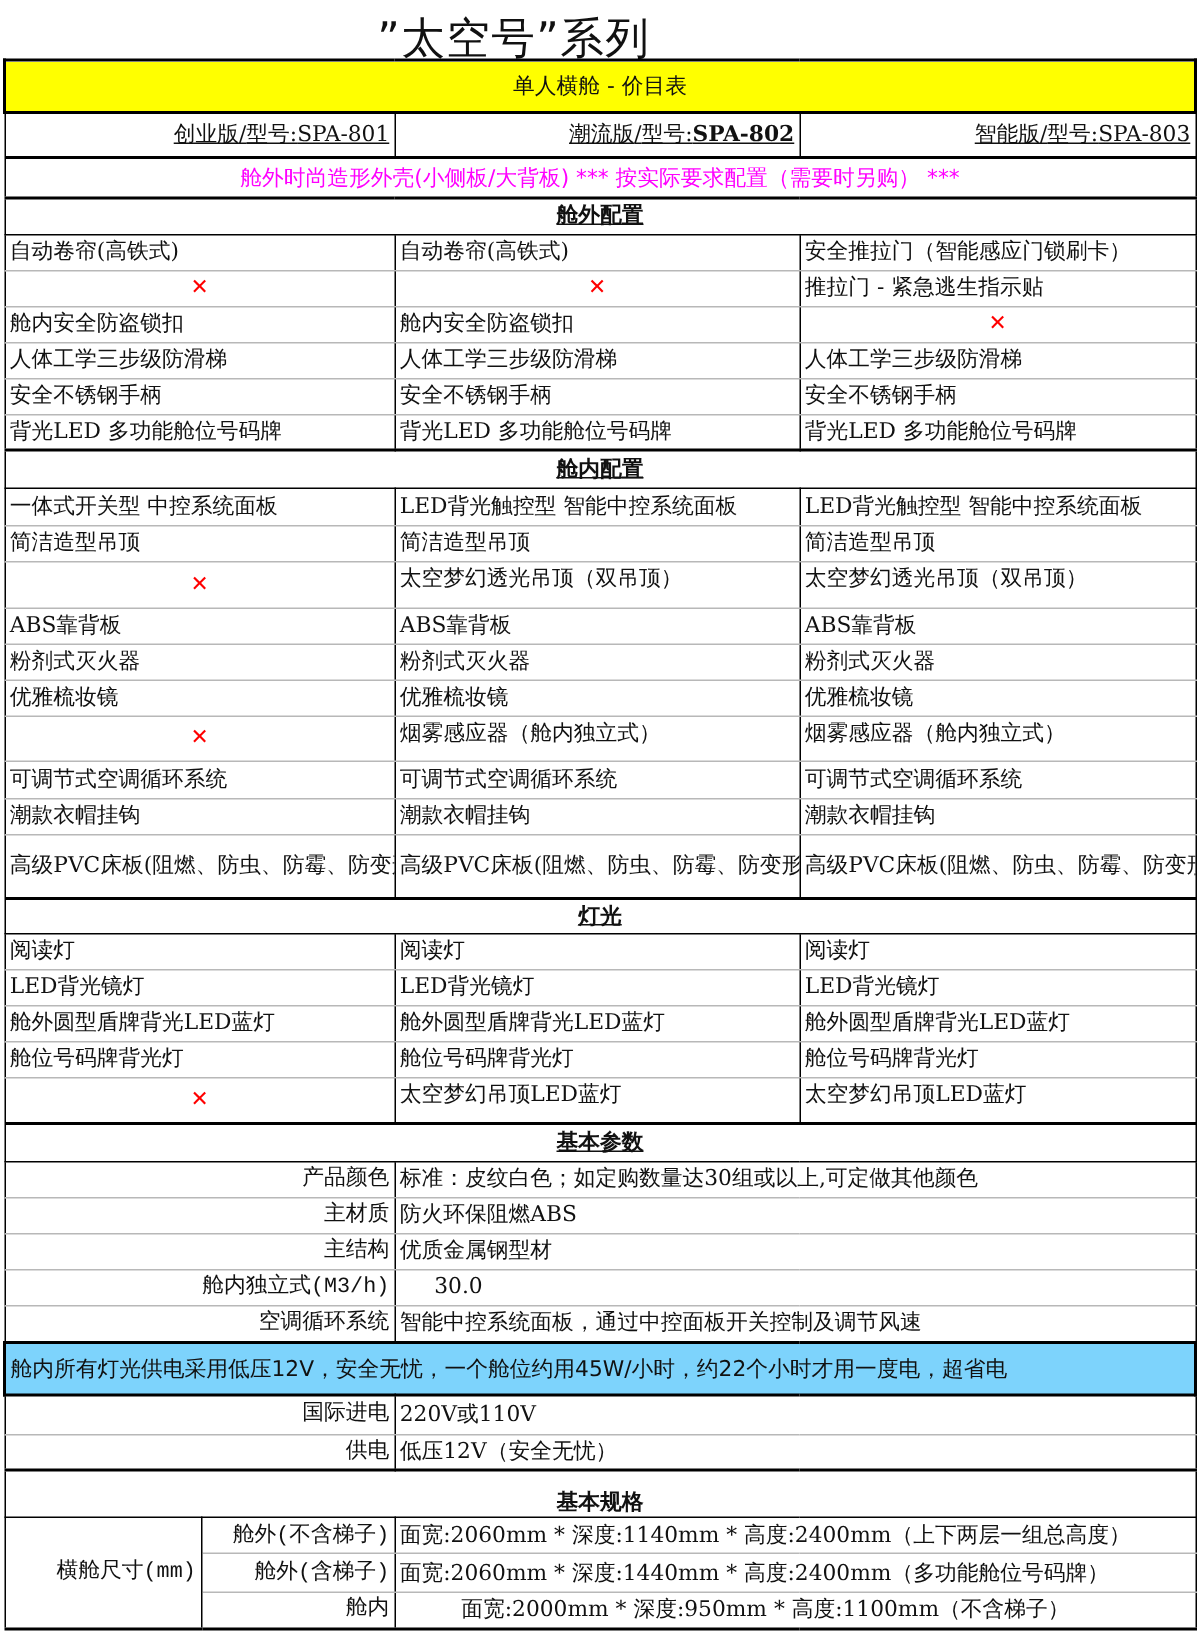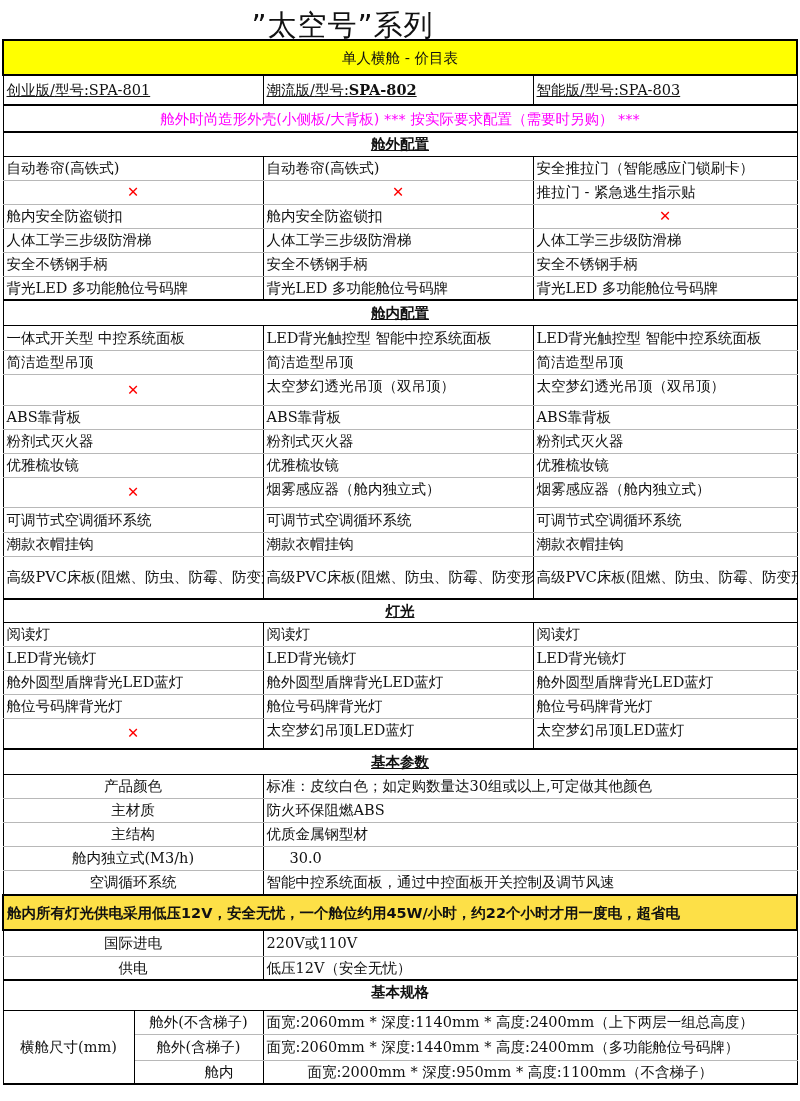--- a/index.html
+++ b/index.html
@@ -7,28 +7,28 @@
          font-family: "DejaVu Serif", "Liberation Serif", serif; color: #111; }
   .page-title { position: absolute; left: 0; top: 6px; width: 685px; text-align: center;
          font-family: "DejaVu Sans", "Liberation Sans", sans-serif; font-size: 29px; font-weight: normal; letter-spacing: 1px; }
   table.sheet { position: absolute; left: 2px; top: 39px; width: 794px; border-collapse: collapse; table-layout: fixed; }
   table.sheet td { border: 1px solid #b8b8b8; border-left: 1px solid #000; border-right: 1px solid #000;
          padding: 0 3px; font-size: 14.5px; line-height: 18px; vertical-align: middle; white-space: nowrap; overflow: hidden; }
   table.sheet tr.sec td { border-top: 2px solid #000; border-bottom: 1px solid #000; }
   .yellow { background: #ffff00; }
   .banner td { text-align: center; font-family: "DejaVu Sans", "Liberation Sans", sans-serif; font-size: 22px; border: 2px solid #000 !important; }
   .model td { font-size: 16px; border-top: 2px solid #000 !important; border-bottom: 2px solid #000 !important; padding: 0 6px; }
-  .model .m { display: flex; justify-content: flex-start; text-decoration: underline; }
+  .model .m { display: flex; justify-content: flex-end; text-decoration: underline; }
   .note td { text-align: center; color: #ff00ff; font-family: "DejaVu Sans", "Liberation Sans", sans-serif; font-size: 15.5px; }
   .sec td { text-align: center; font-family: "DejaVu Sans", "Liberation Sans", sans-serif; font-size: 17px; font-weight: bold; }
   .sec span { text-decoration: underline; }
   .x { color: #ff0000; text-align: center; font-size: 20px; font-family: "DejaVu Sans", sans-serif; }
-  td.ctr { text-align: center; }
+  td.ctr { text-align: right; font-family: Liberation Mono, monospace; }
   td.wrap { white-space: normal; line-height: 18px; }
-  .notice td { background: #fde047; font-weight: bold; font-size: 14.5px; padding-left: 10px; vertical-align: top; padding-top: 2px;
+  .notice td { background: #7dd3fc; font-weight: normal; font-size: 14.5px; padding-left: 10px; vertical-align: top; padding-top: 2px;
          border: 2px solid #000 !important; font-family: "DejaVu Sans", "Liberation Sans", sans-serif; }
   table.sheet tr:last-child td { border-bottom: 2px solid #000; padding-left: 44px; }
   .bold { font-weight: bold; }
 </style>
 </head>
 <body>
 
 <div class="page-title">”太空号”系列</div>
 
 <table class="sheet">
@@ -218,21 +218,21 @@
     <tr style="height:26px">
         <td colspan="2" class="ctr">国际进电</td>
         <td colspan="2">220V或110V</td>
       </tr>
     <tr style="height:24px">
         <td colspan="2" class="ctr">供电</td>
         <td colspan="2">低压12V（安全无忧）</td>
       </tr>
 
     <tr class="sec" style="height:30px">
-        <td colspan="4" style="vertical-align:top;padding-top:2px"><span style="text-decoration:none">基本规格</span></td>
+        <td colspan="4" style="vertical-align:top;padding-top:12px"><span style="text-decoration:none">基本规格</span></td>
       </tr>
     <tr style="height:24px">
       <td rowspan="3" class="ctr" style="border-bottom:2px solid #000">横舱尺寸(mm)</td>
       <td class="ctr">舱外(不含梯子)</td>
       <td colspan="2">面宽:2060mm * 深度:1140mm * 高度:2400mm（上下两层一组总高度）</td>
     </tr>
     <tr style="height:26px">
       <td class="ctr">舱外(含梯子)</td>
       <td colspan="2">面宽:2060mm * 深度:1440mm * 高度:2400mm（多功能舱位号码牌）</td>
     </tr>

